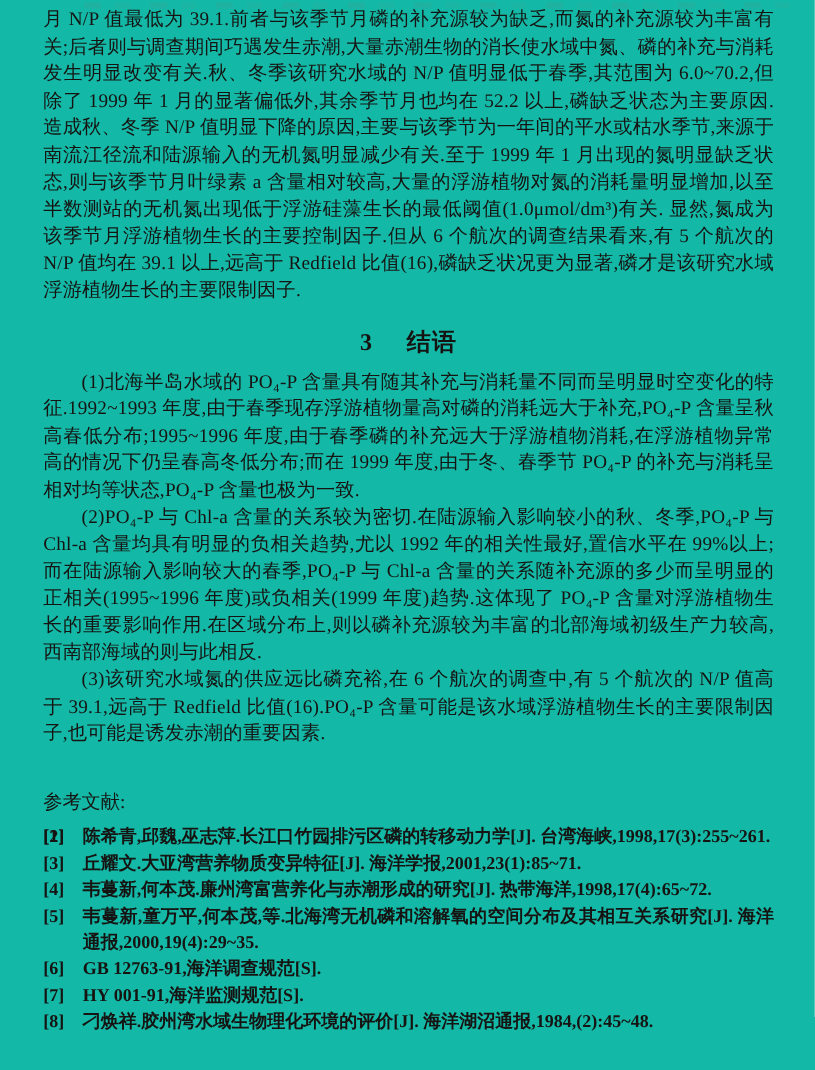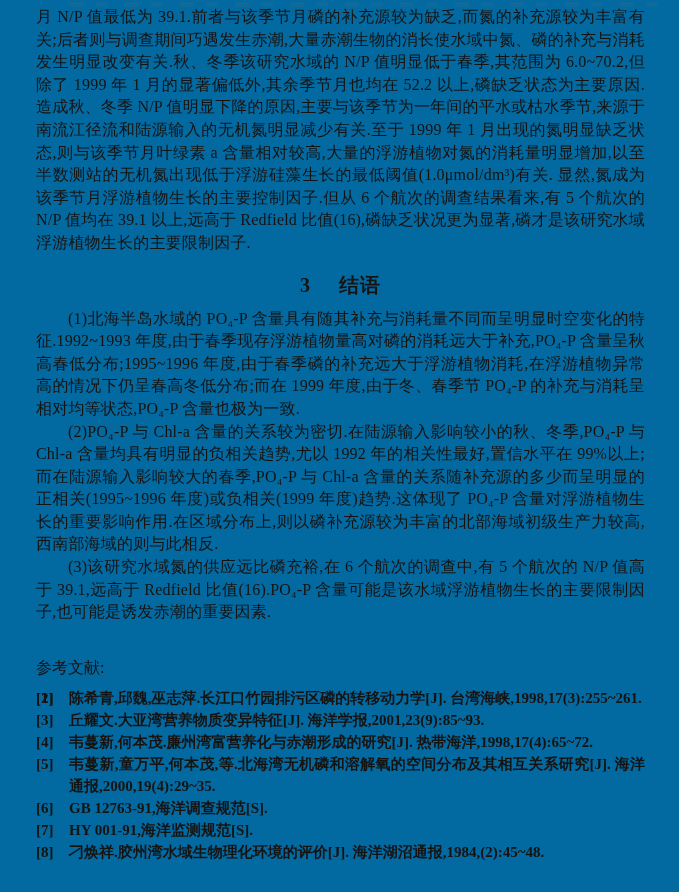--- a/index.html
+++ b/index.html
@@ -2,21 +2,21 @@
 <html><head>
 <meta charset="utf-8">
 <style>
   * { margin: 0; padding: 0; box-sizing: border-box; }
   html, body { background: #e8e8e4; }
   .page {
     position: relative;
     width: 679px;
     height: 892px;
     margin: 0 auto;
-    background: #0369a1;
+    background: #14b8a6;
     color: #161412;
     font-family: "Liberation Serif", "DejaVu Serif", serif;
     overflow: hidden;
   }
   .scan-noise {
     position: absolute;
     top: 2px; left: 70px; right: 20px; height: 5px;
     background: repeating-linear-gradient(90deg,
       rgba(120,120,115,0.18) 0 14px, transparent 14px 26px,
       rgba(140,140,135,0.10) 26px 38px, transparent 38px 55px);
@@ -88,21 +88,21 @@
     <ol class="refs">
       <li class="ref-item">
         <span class="ref-label">[1]</span>
       </li>
       <li class="ref-item">
         <span class="ref-label">[2]</span>
         <span class="ref-text">陈希青,邱魏,巫志萍.长江口竹园排污区磷的转移动力学[J]. 台湾海峡,1998,17(3):255~261.</span>
       </li>
       <li class="ref-item">
         <span class="ref-label">[3]</span>
-        <span class="ref-text">丘耀文.大亚湾营养物质变异特征[J]. 海洋学报,2001,23(9):85~93.</span>
+        <span class="ref-text">丘耀文.大亚湾营养物质变异特征[J]. 海洋学报,2001,23(1):85~71.</span>
       </li>
       <li class="ref-item">
         <span class="ref-label">[4]</span>
         <span class="ref-text">韦蔓新,何本茂.廉州湾富营养化与赤潮形成的研究[J]. 热带海洋,1998,17(4):65~72.</span>
       </li>
       <li class="ref-item">
         <span class="ref-label">[5]</span>
         <span class="ref-text">韦蔓新,童万平,何本茂,等.北海湾无机磷和溶解氧的空间分布及其相互关系研究[J]. 海洋通报,2000,19(4):29~35.</span>
       </li>
       <li class="ref-item">

